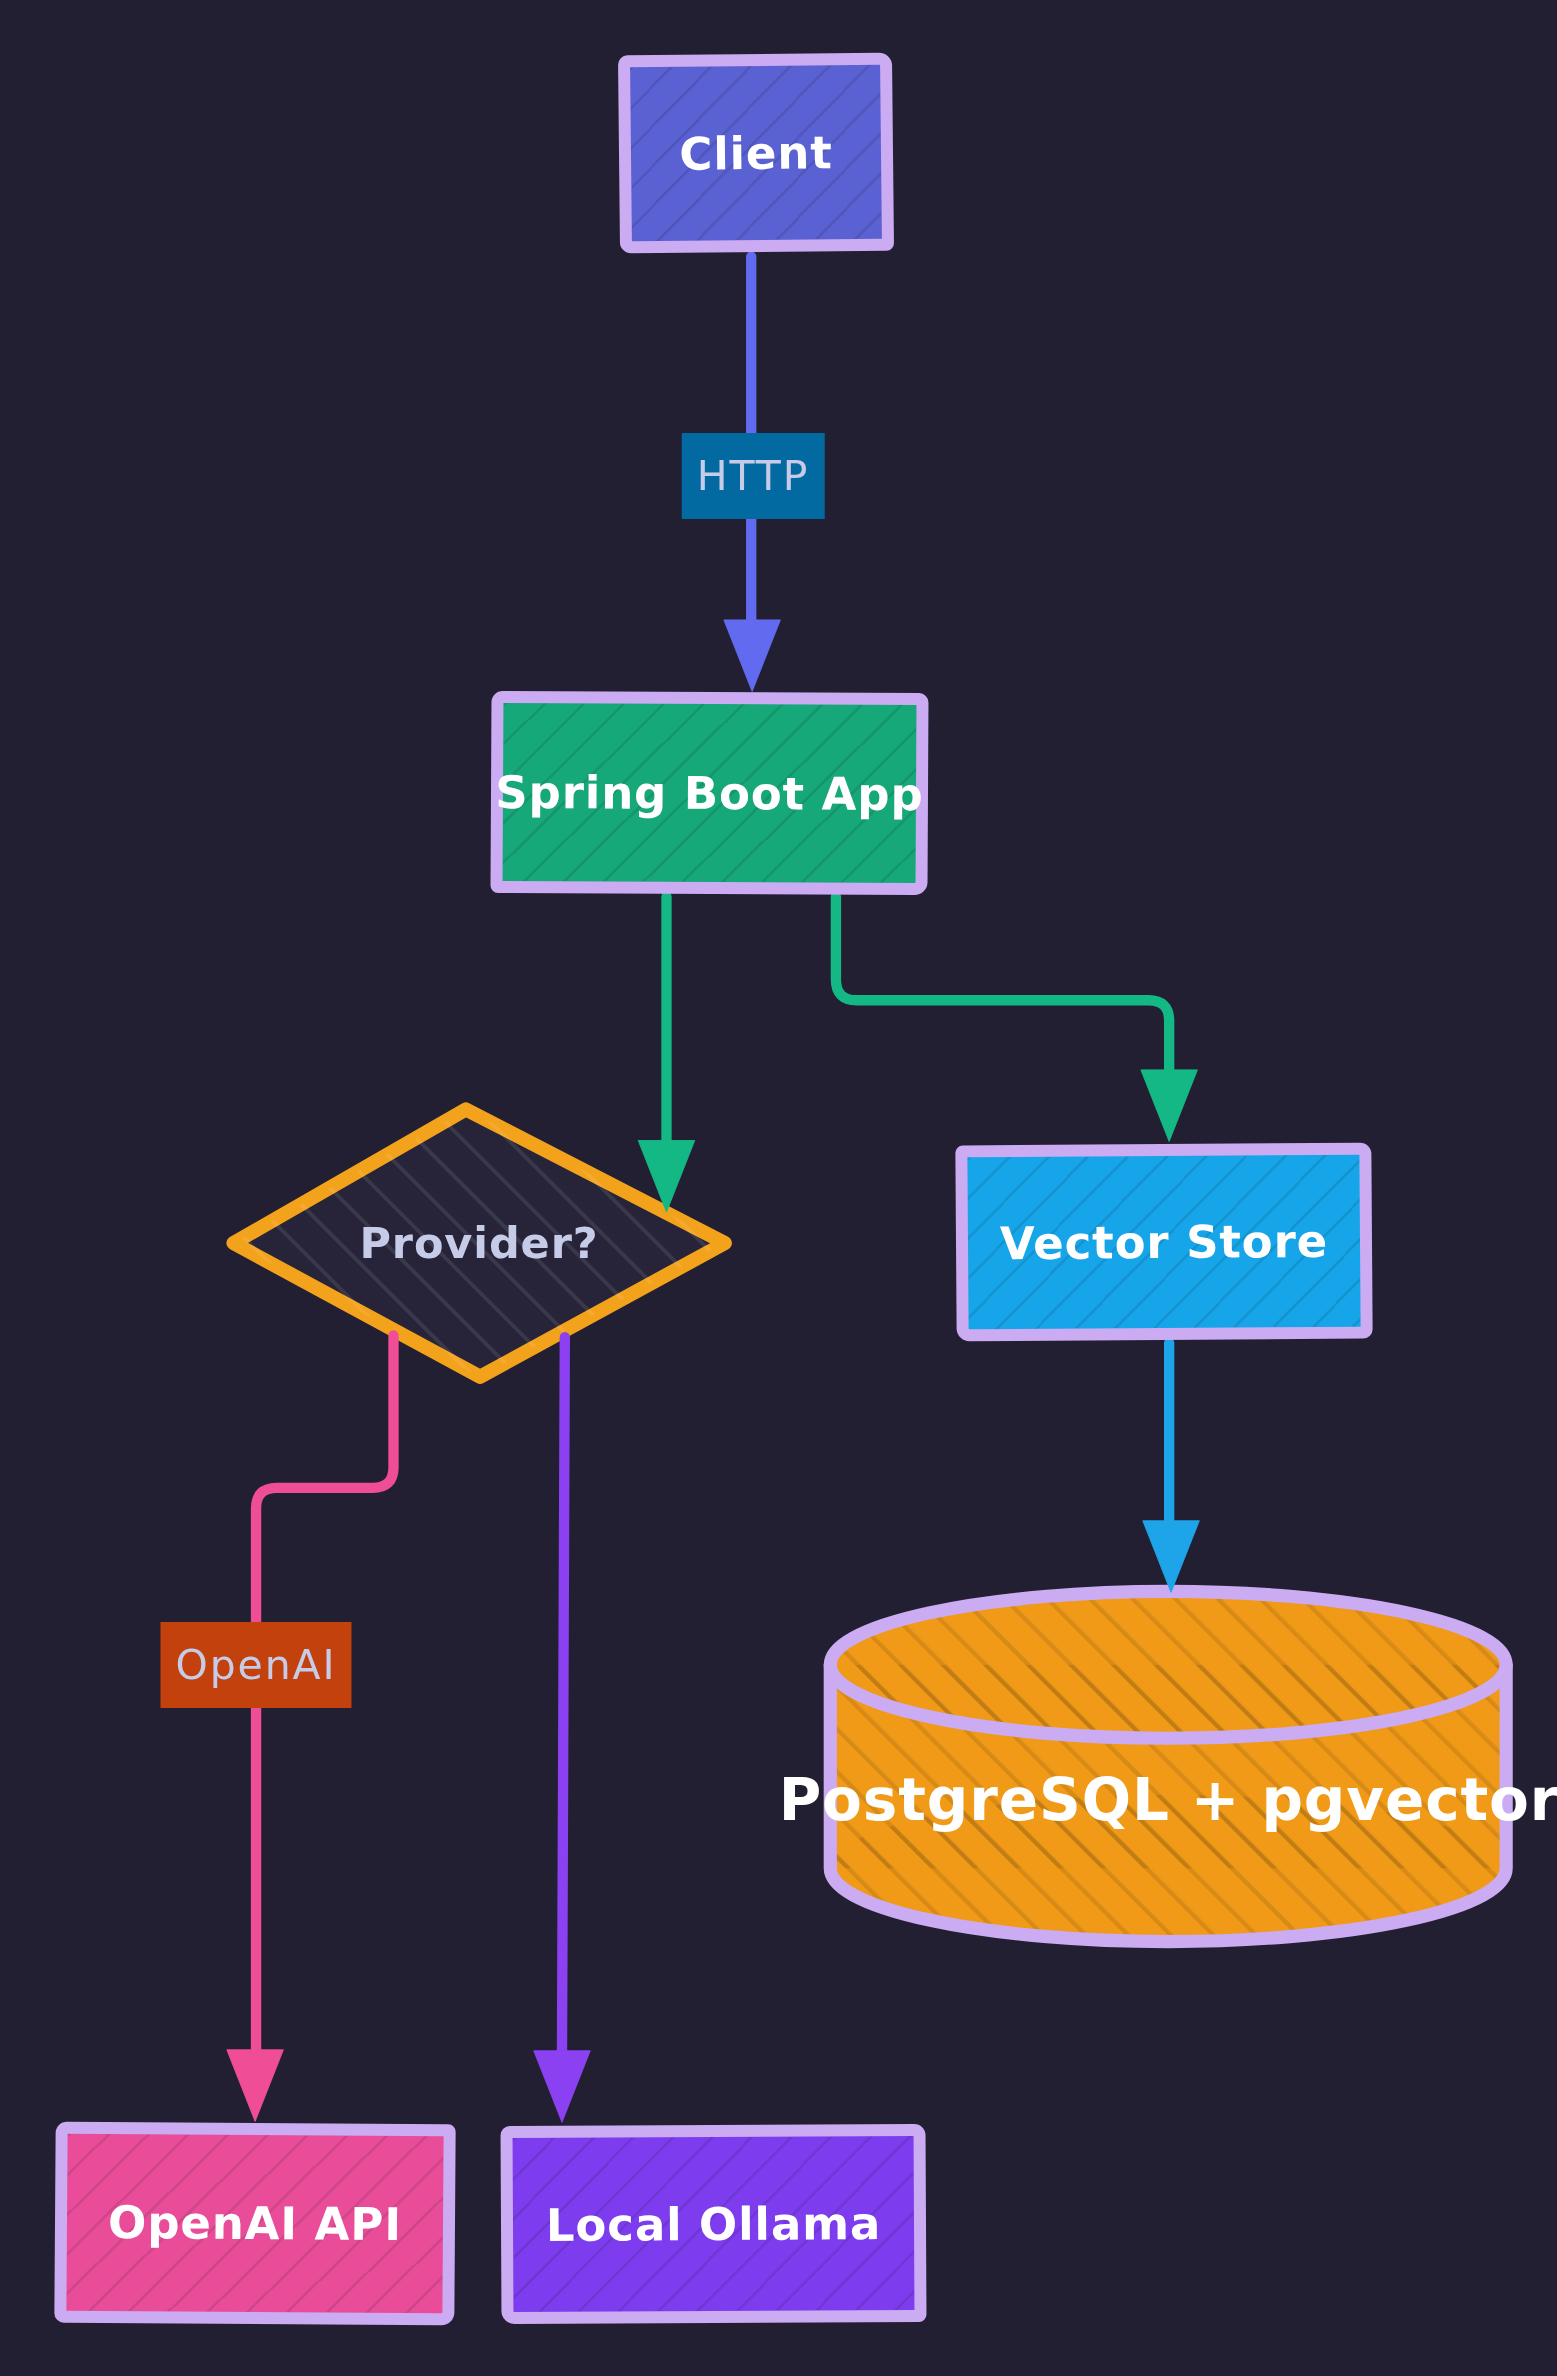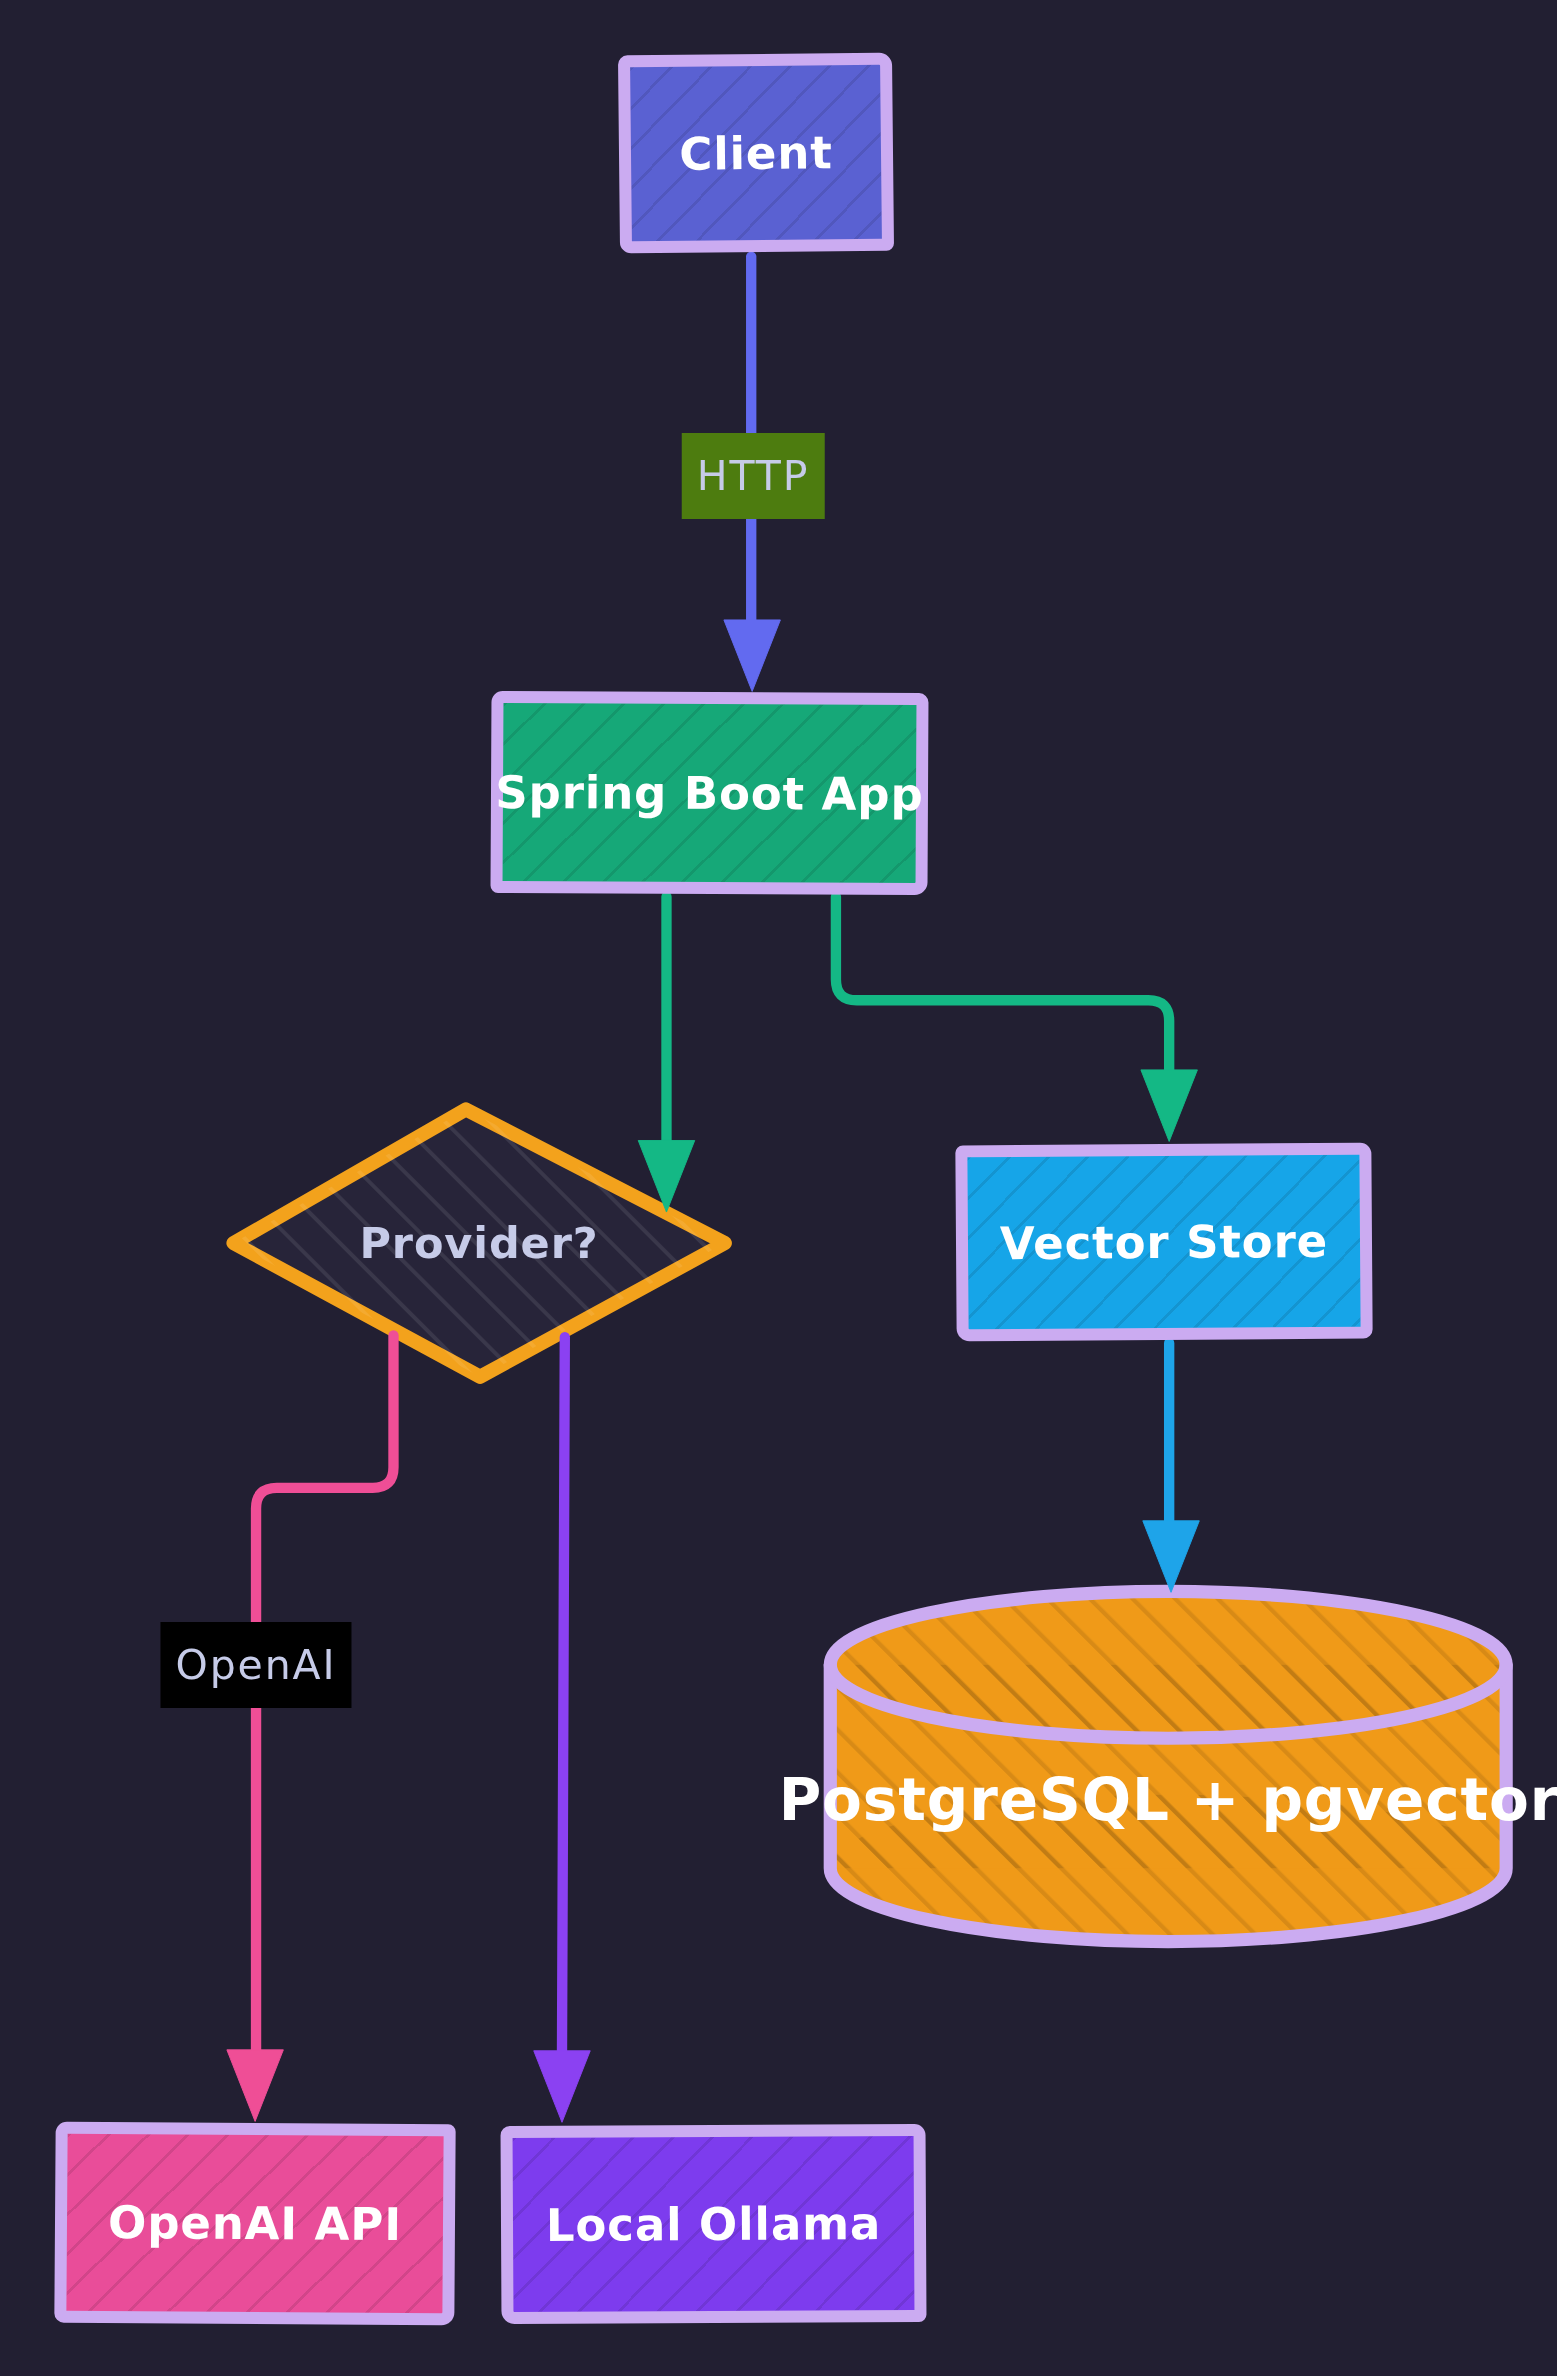--- a/index.html
+++ b/index.html
@@ -183,19 +183,19 @@
   </div>
 
   <div class="node node-local-ollama" style="background-color: rgb(125, 60, 238); border-color: rgb(203, 171, 241);">
     <span class="node-label" style="color: rgb(255, 255, 255);">Local Ollama</span>
   </div>
 
   <div class="diamond-label" style="color: rgb(198, 203, 232);">Provider?</div>
 
   <div class="cylinder-label" style="color: rgb(255, 255, 255);">PostgreSQL + pgvector</div>
 
-  <div class="float-label label-http" style="color: rgb(198, 203, 232); background-color: #4d7c0f;">HTTP</div>
-
-  <div class="float-label label-openai" style="color: rgb(198, 203, 232); background-color: #000000;">OpenAI</div>
+  <div class="float-label label-http" style="color: rgb(198, 203, 232); background-color: #0369a1;">HTTP</div>
+
+  <div class="float-label label-openai" style="color: rgb(198, 203, 232); background-color: #c2410c;">OpenAI</div>
 
 
 </div>
 
 
 </body></html>

